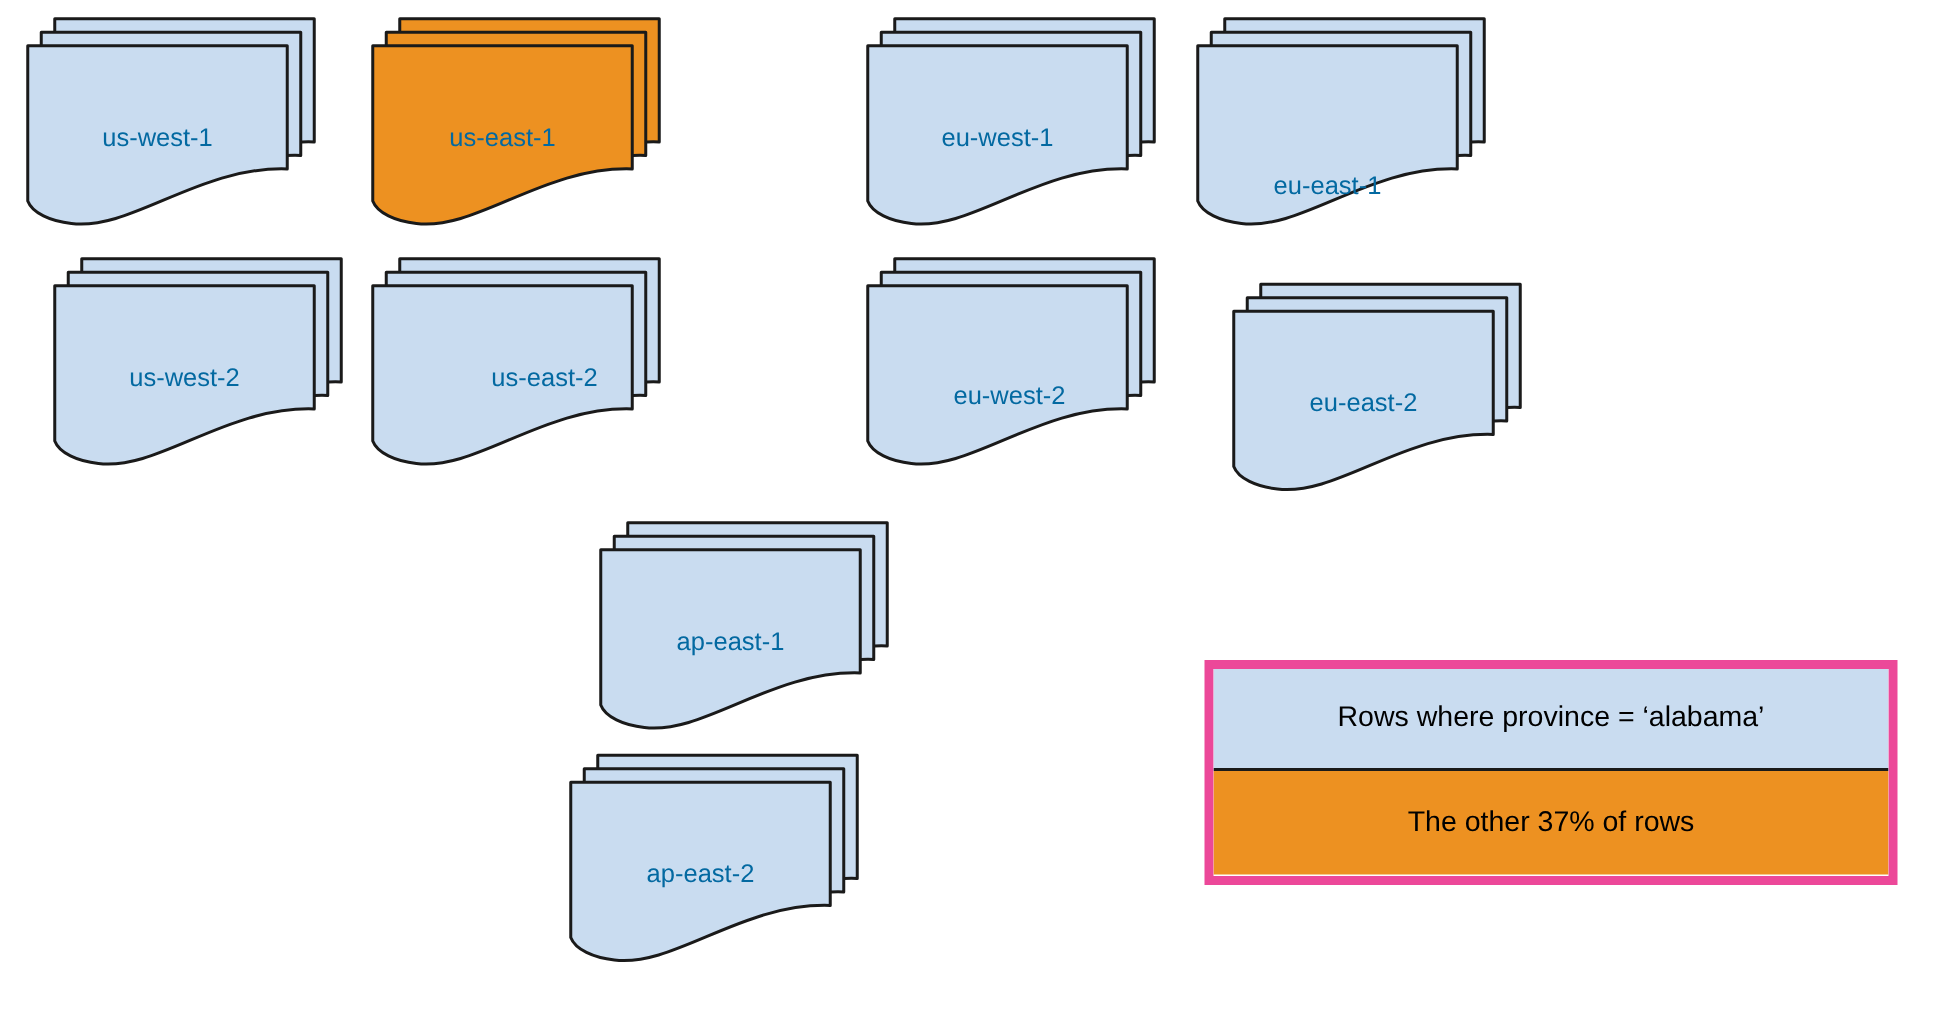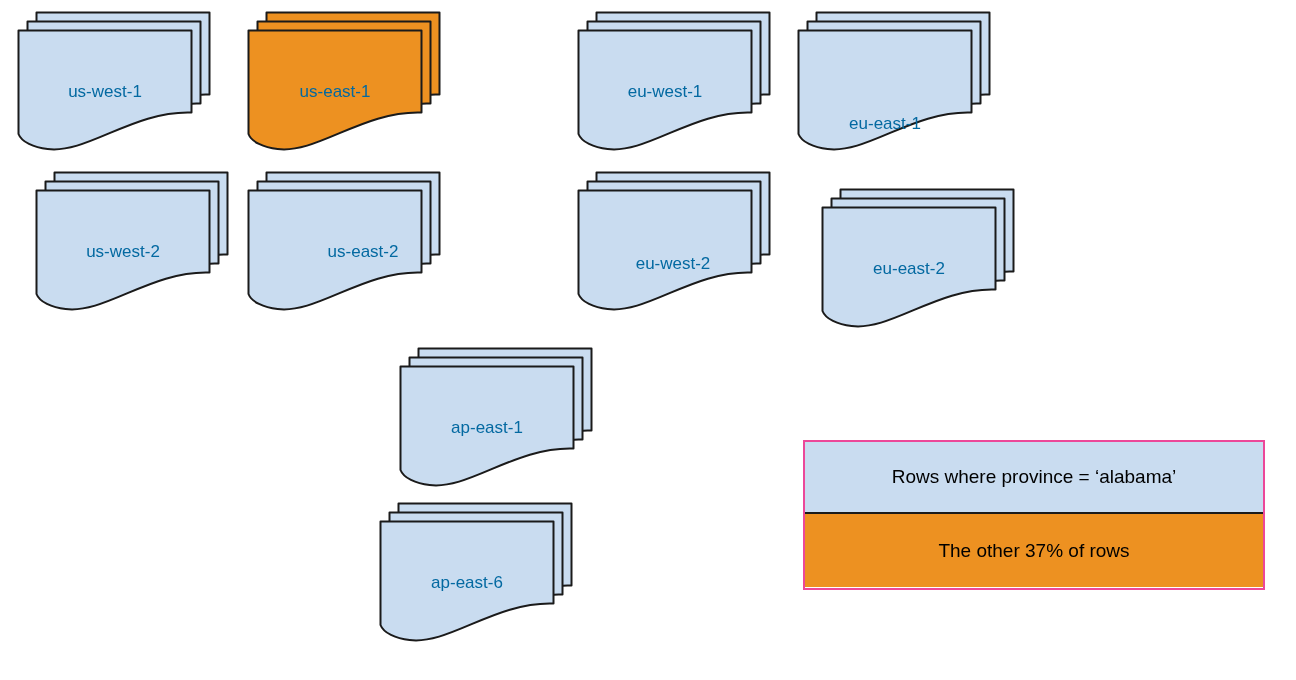--- a/index.html
+++ b/index.html
@@ -35,21 +35,21 @@
     text-align: center;
     font-family: Liberation Sans, sans-serif;
     font-size: 17px;
     color: #0369a1;
     white-space: nowrap;
     pointer-events: none;
   }
   .legend {
     position: absolute;
     box-sizing: border-box;
-    border: 2px solid #ec4899;
+    border: 6px solid #ec4899;
     overflow: hidden;
   }
   .legend-row {
     box-sizing: border-box;
     display: flex;
     align-items: center;
     justify-content: center;
     font-family: "Liberation Sans", sans-serif;
     font-size: 19px;
     color: #000000;
@@ -194,21 +194,21 @@
         <g transform="translate(18,0)">
           <path d="M 0.5 0.5 L 173.5 0.5 L 173.5 82.6 C 114.8 80.6, 69.6 124.0, 29.6 119.0 C 15.7 117.5, 3.5 112.0, 0.5 104.0 Z" fill="#C9DCF0" stroke="#1A1A1A" stroke-width="2" stroke-linejoin="round"></path>
         </g>
         <g transform="translate(9,9)">
           <path d="M 0.5 0.5 L 173.5 0.5 L 173.5 82.6 C 114.8 80.6, 69.6 124.0, 29.6 119.0 C 15.7 117.5, 3.5 112.0, 0.5 104.0 Z" fill="#C9DCF0" stroke="#1A1A1A" stroke-width="2" stroke-linejoin="round"></path>
         </g>
         <g transform="translate(0,18)">
           <path d="M 0.5 0.5 L 173.5 0.5 L 173.5 82.6 C 114.8 80.6, 69.6 124.0, 29.6 119.0 C 15.7 117.5, 3.5 112.0, 0.5 104.0 Z" fill="#C9DCF0" stroke="#1A1A1A" stroke-width="2" stroke-linejoin="round"></path>
         </g>
       </svg>
-      <div class="stack-label" style="top: 69.92px; width: 174px; left: 0px;">ap-east-6</div>
+      <div class="stack-label" style="top: 69.92px; width: 174px; left: 0px;">ap-east-2</div>
     </div>
     <div class="legend" style="left: 803px; top: 440px; width: 462px; height: 150px;">
       <div class="legend-row top" style="background: rgb(201, 220, 240); height: calc(50% - 1px);">
         <span>Rows where province = ‘alabama’</span>
       </div>
       <div class="legend-row" style="background: rgb(237, 145, 33); height: 50%;">
         <span>The other 37% of rows</span>
       </div>
     </div>
   </div>

